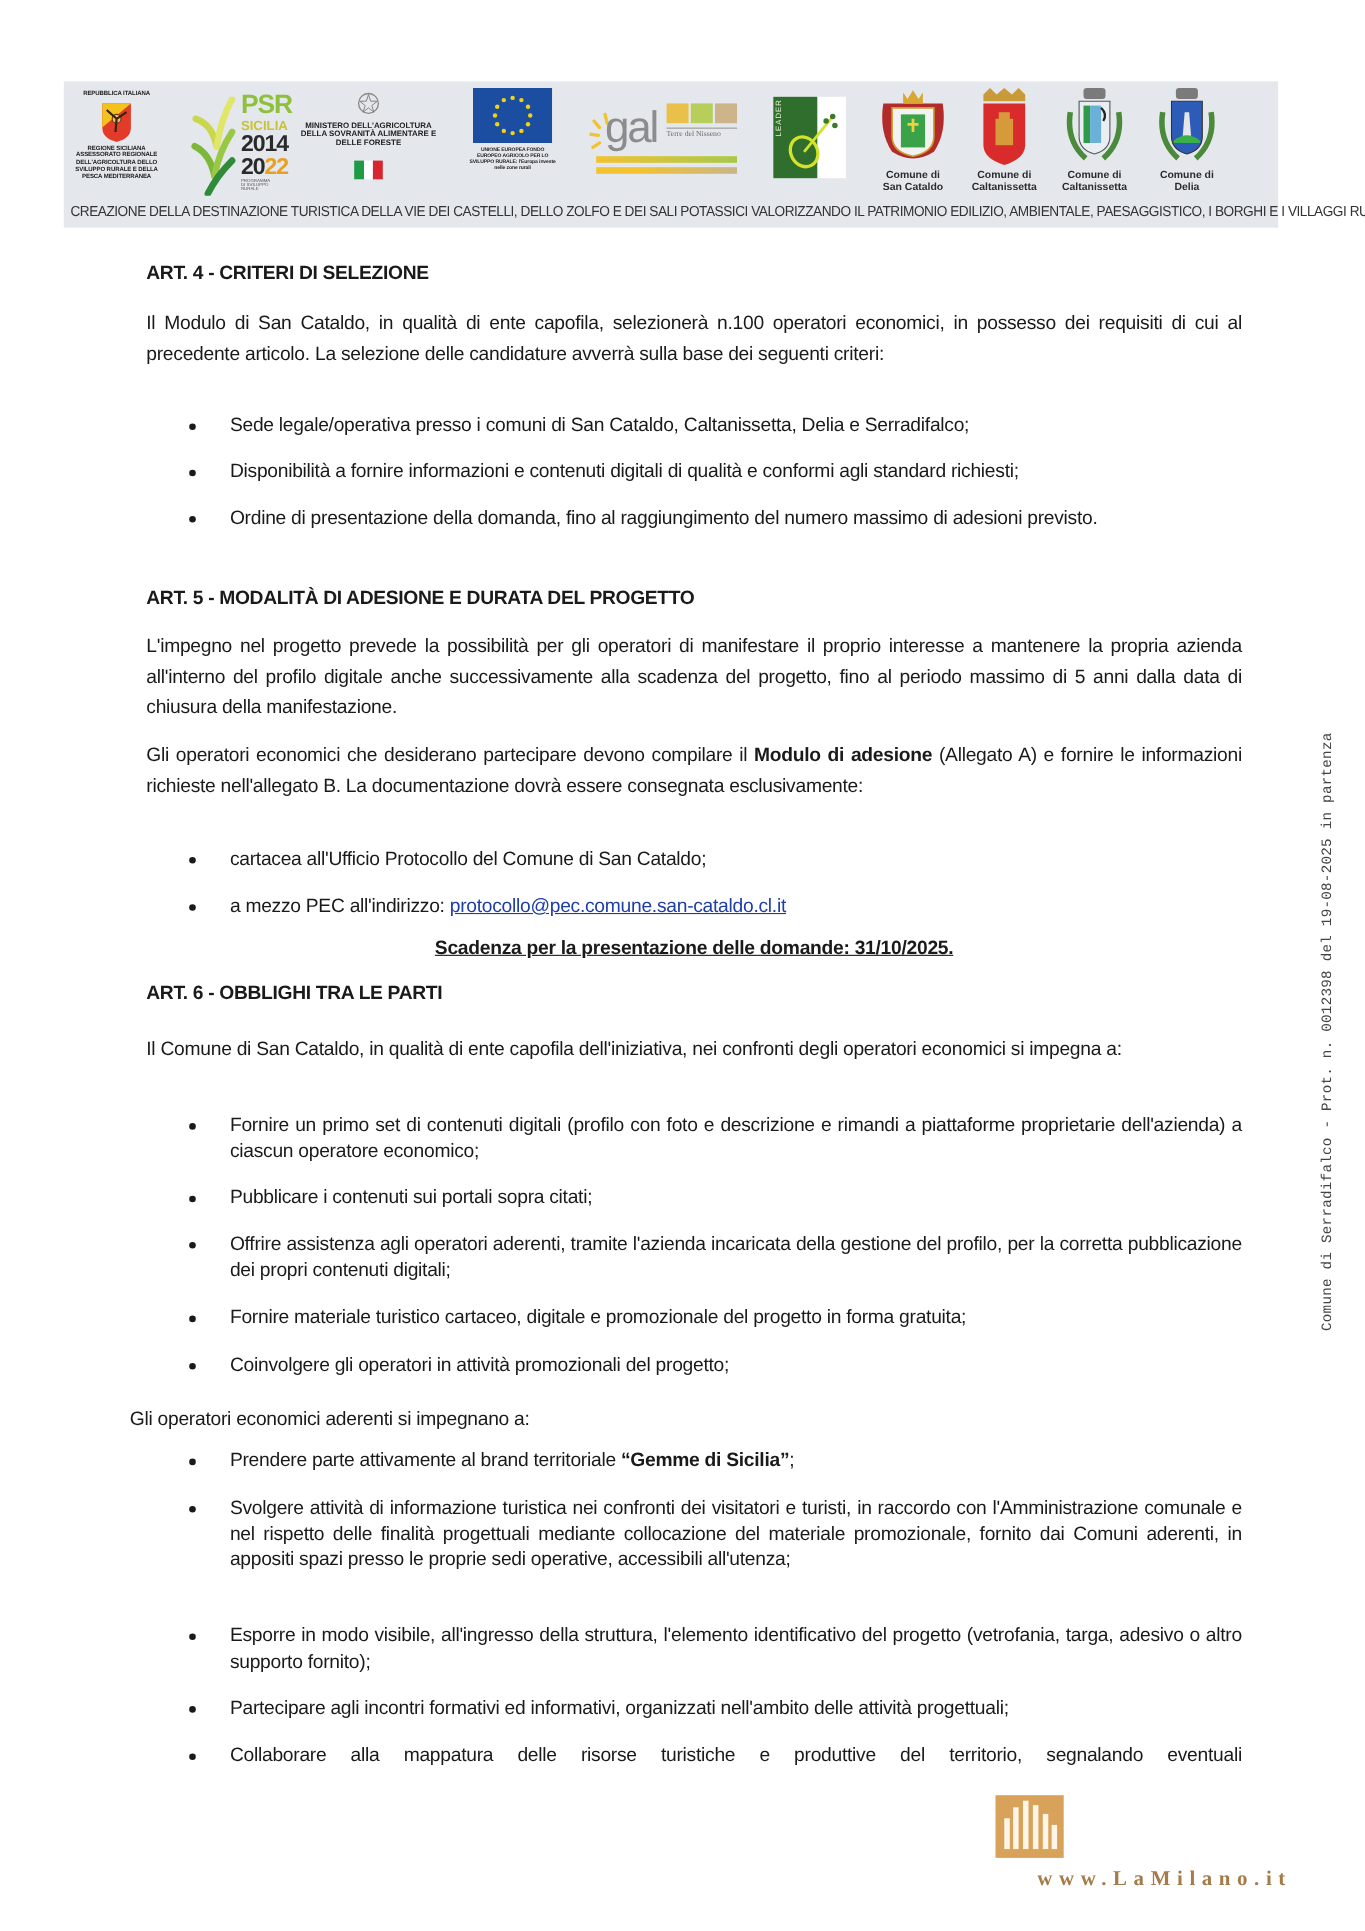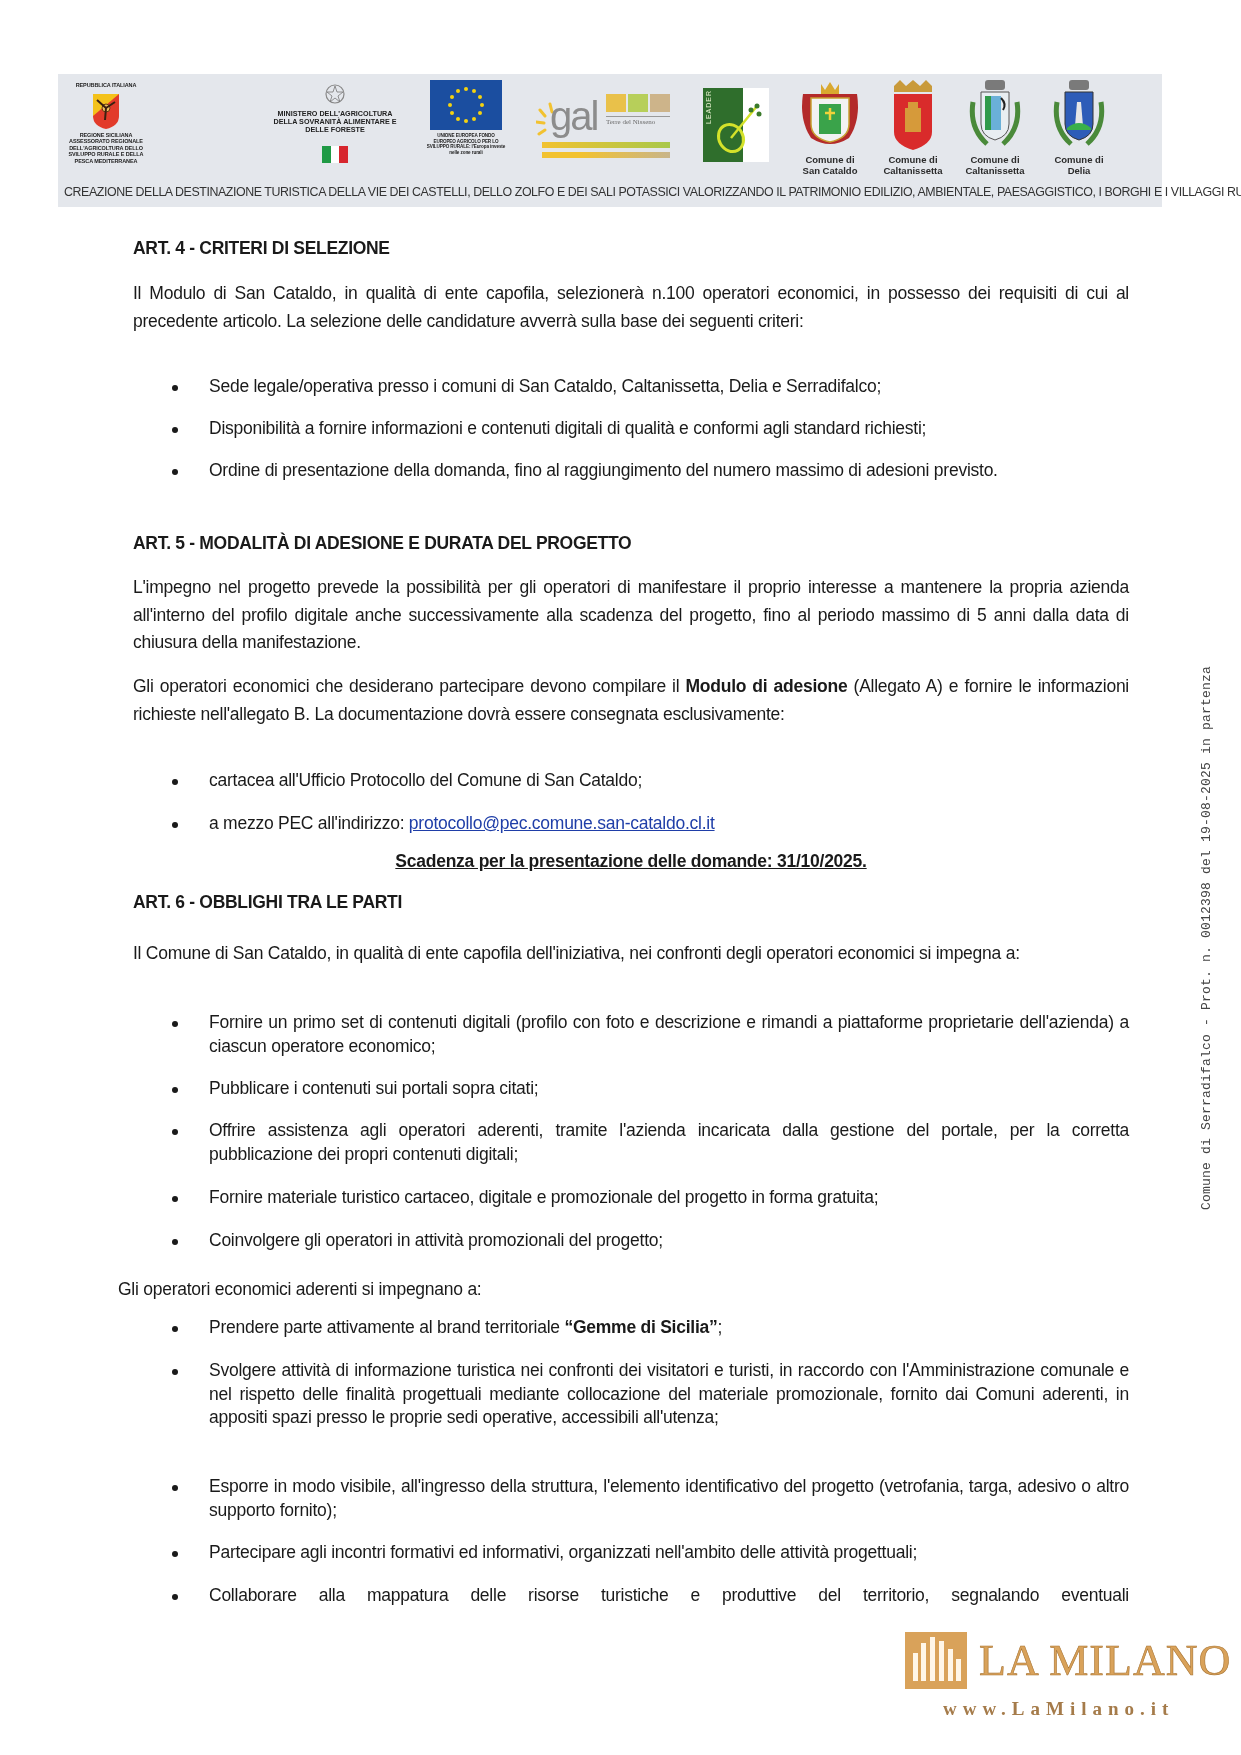--- a/index.html
+++ b/index.html
@@ -47,20 +47,36 @@
       <div class="logo-text-tiny" style="margin-top:2px;">REPUBBLICA ITALIANA</div>
       <svg width="30" height="38" viewBox="0 0 30 38" style="display:block;margin:3px auto 2px;">
         <path d="M2 2 H28 V24 Q28 34 15 37 Q2 34 2 24 Z" fill="#e23b2a"></path>
         <path d="M2 2 L28 2 L2 24 Z" fill="#f4c21a"></path>
         <circle cx="15" cy="16" r="4" fill="#f0c060" stroke="#6b3b12" stroke-width="1"></circle>
         <path d="M15 16 L6 8 M15 16 L24 10 M15 16 L14 28" stroke="#3a2010" stroke-width="2"></path>
       </svg>
       <div class="logo-text-tiny">REGIONE SICILIANA ASSESSORATO REGIONALE DELL'AGRICOLTURA DELLO SVILUPPO RURALE E DELLA PESCA MEDITERRANEA</div>
     </div>
 
+    <div class="logo" style="left:115px;width:90px;">
+      <svg width="45" height="90" viewBox="0 0 45 90" style="position:absolute;left:0;top:8px;">
+        <path d="M5 20 Q20 25 24 45" stroke="#c9d74a" stroke-width="6" fill="none" stroke-linecap="round"></path>
+        <path d="M38 2 Q28 20 24 45" stroke="#dfe66a" stroke-width="6" fill="none" stroke-linecap="round"></path>
+        <path d="M4 45 Q18 52 22 72" stroke="#7db83a" stroke-width="6" fill="none" stroke-linecap="round"></path>
+        <path d="M38 32 Q26 50 22 72" stroke="#9bc844" stroke-width="6" fill="none" stroke-linecap="round"></path>
+        <path d="M38 58 Q24 72 16 88" stroke="#2f8a3a" stroke-width="6" fill="none" stroke-linecap="round"></path>
+      </svg>
+      <div style="position:absolute;left:46px;top:4px;font-family:'Liberation Sans Narrow','Liberation Sans',sans-serif;font-weight:bold;line-height:1;">
+        <div style="font-size:24px;color:#8fc03c;letter-spacing:-1px;">PSR</div>
+        <div style="font-size:12px;color:#c9c23a;">SICILIA</div>
+        <div style="font-size:21px;color:#2a2a2a;letter-spacing:-1px;">2014</div>
+        <div style="font-size:21px;letter-spacing:-1px;"><span style="color:#2a2a2a;">20</span><span style="color:#e8a020;">22</span></div>
+        <div style="font-size:4px;color:#555;font-weight:normal;width:30px;">PROGRAMMA DI SVILUPPO RURALE</div>
+      </div>
+    </div>
 
     <div class="logo" style="left:212px;width:130px;">
       <svg width="22" height="24" viewBox="0 0 22 24" style="display:block;margin:2px auto 4px;">
         <circle cx="11" cy="12" r="9" fill="none" stroke="#888" stroke-width="1.2"></circle>
         <path d="M11 4 L13 10 L19 10 L14 14 L16 20 L11 16 L6 20 L8 14 L3 10 L9 10 Z" fill="none" stroke="#777" stroke-width="0.8"></path>
       </svg>
       <div style="font-family:'Liberation Sans',sans-serif;font-weight:bold;font-size:7.2px;line-height:8px;text-align:center;color:#222;">MINISTERO DELL'AGRICOLTURA DELLA SOVRANITÀ ALIMENTARE E DELLE FORESTE</div>
       <div style="width:26px;height:17px;margin:12px auto 0;display:flex;">
         <div style="flex:1;background:#1f9a45;"></div>
           <div style="flex:1;background:#ffffff;"></div>
@@ -218,21 +234,21 @@
   <div class="bullet-item" style="top:783px;">
     <span class="bullet-dot"></span>
     <span class="bullet-text">Fornire un primo set di contenuti digitali (profilo con foto e descrizione e rimandi a piattaforme proprietarie dell'azienda) a ciascun operatore economico;</span>
   </div>
   <div class="bullet-item" style="top:849px;">
     <span class="bullet-dot"></span>
     <span class="bullet-text">Pubblicare i contenuti sui portali sopra citati;</span>
   </div>
   <div class="bullet-item" style="top:891px;">
     <span class="bullet-dot"></span>
-    <span class="bullet-text">Offrire assistenza agli operatori aderenti, tramite l'azienda incaricata dalla gestione del portale, per la corretta pubblicazione dei propri contenuti digitali;</span>
+    <span class="bullet-text">Offrire assistenza agli operatori aderenti, tramite l'azienda incaricata della gestione del profilo, per la corretta pubblicazione dei propri contenuti digitali;</span>
   </div>
   <div class="bullet-item" style="top:958px;">
     <span class="bullet-dot"></span>
     <span class="bullet-text">Fornire materiale turistico cartaceo, digitale e promozionale del progetto in forma gratuita;</span>
   </div>
   <div class="bullet-item" style="top:1001px;">
     <span class="bullet-dot"></span>
     <span class="bullet-text">Coinvolgere gli operatori in attività promozionali del progetto;</span>
   </div>
 
@@ -264,15 +280,14 @@
 
 <div class="wm">
   <div class="wm-box">
     <div class="wm-bar" style="left:8px;height:28px;"></div>
     <div class="wm-bar" style="left:16px;height:38px;"></div>
     <div class="wm-bar" style="left:25px;height:44px;"></div>
     <div class="wm-bar" style="left:34px;height:40px;"></div>
     <div class="wm-bar" style="left:43px;height:32px;"></div>
     <div class="wm-bar" style="left:51px;height:22px;"></div>
   </div>
-  <div class="wm-title">LA MILANO</div>
   <div class="wm-url">www.LaMilano.it</div>
 </div>
 
 </body></html>

